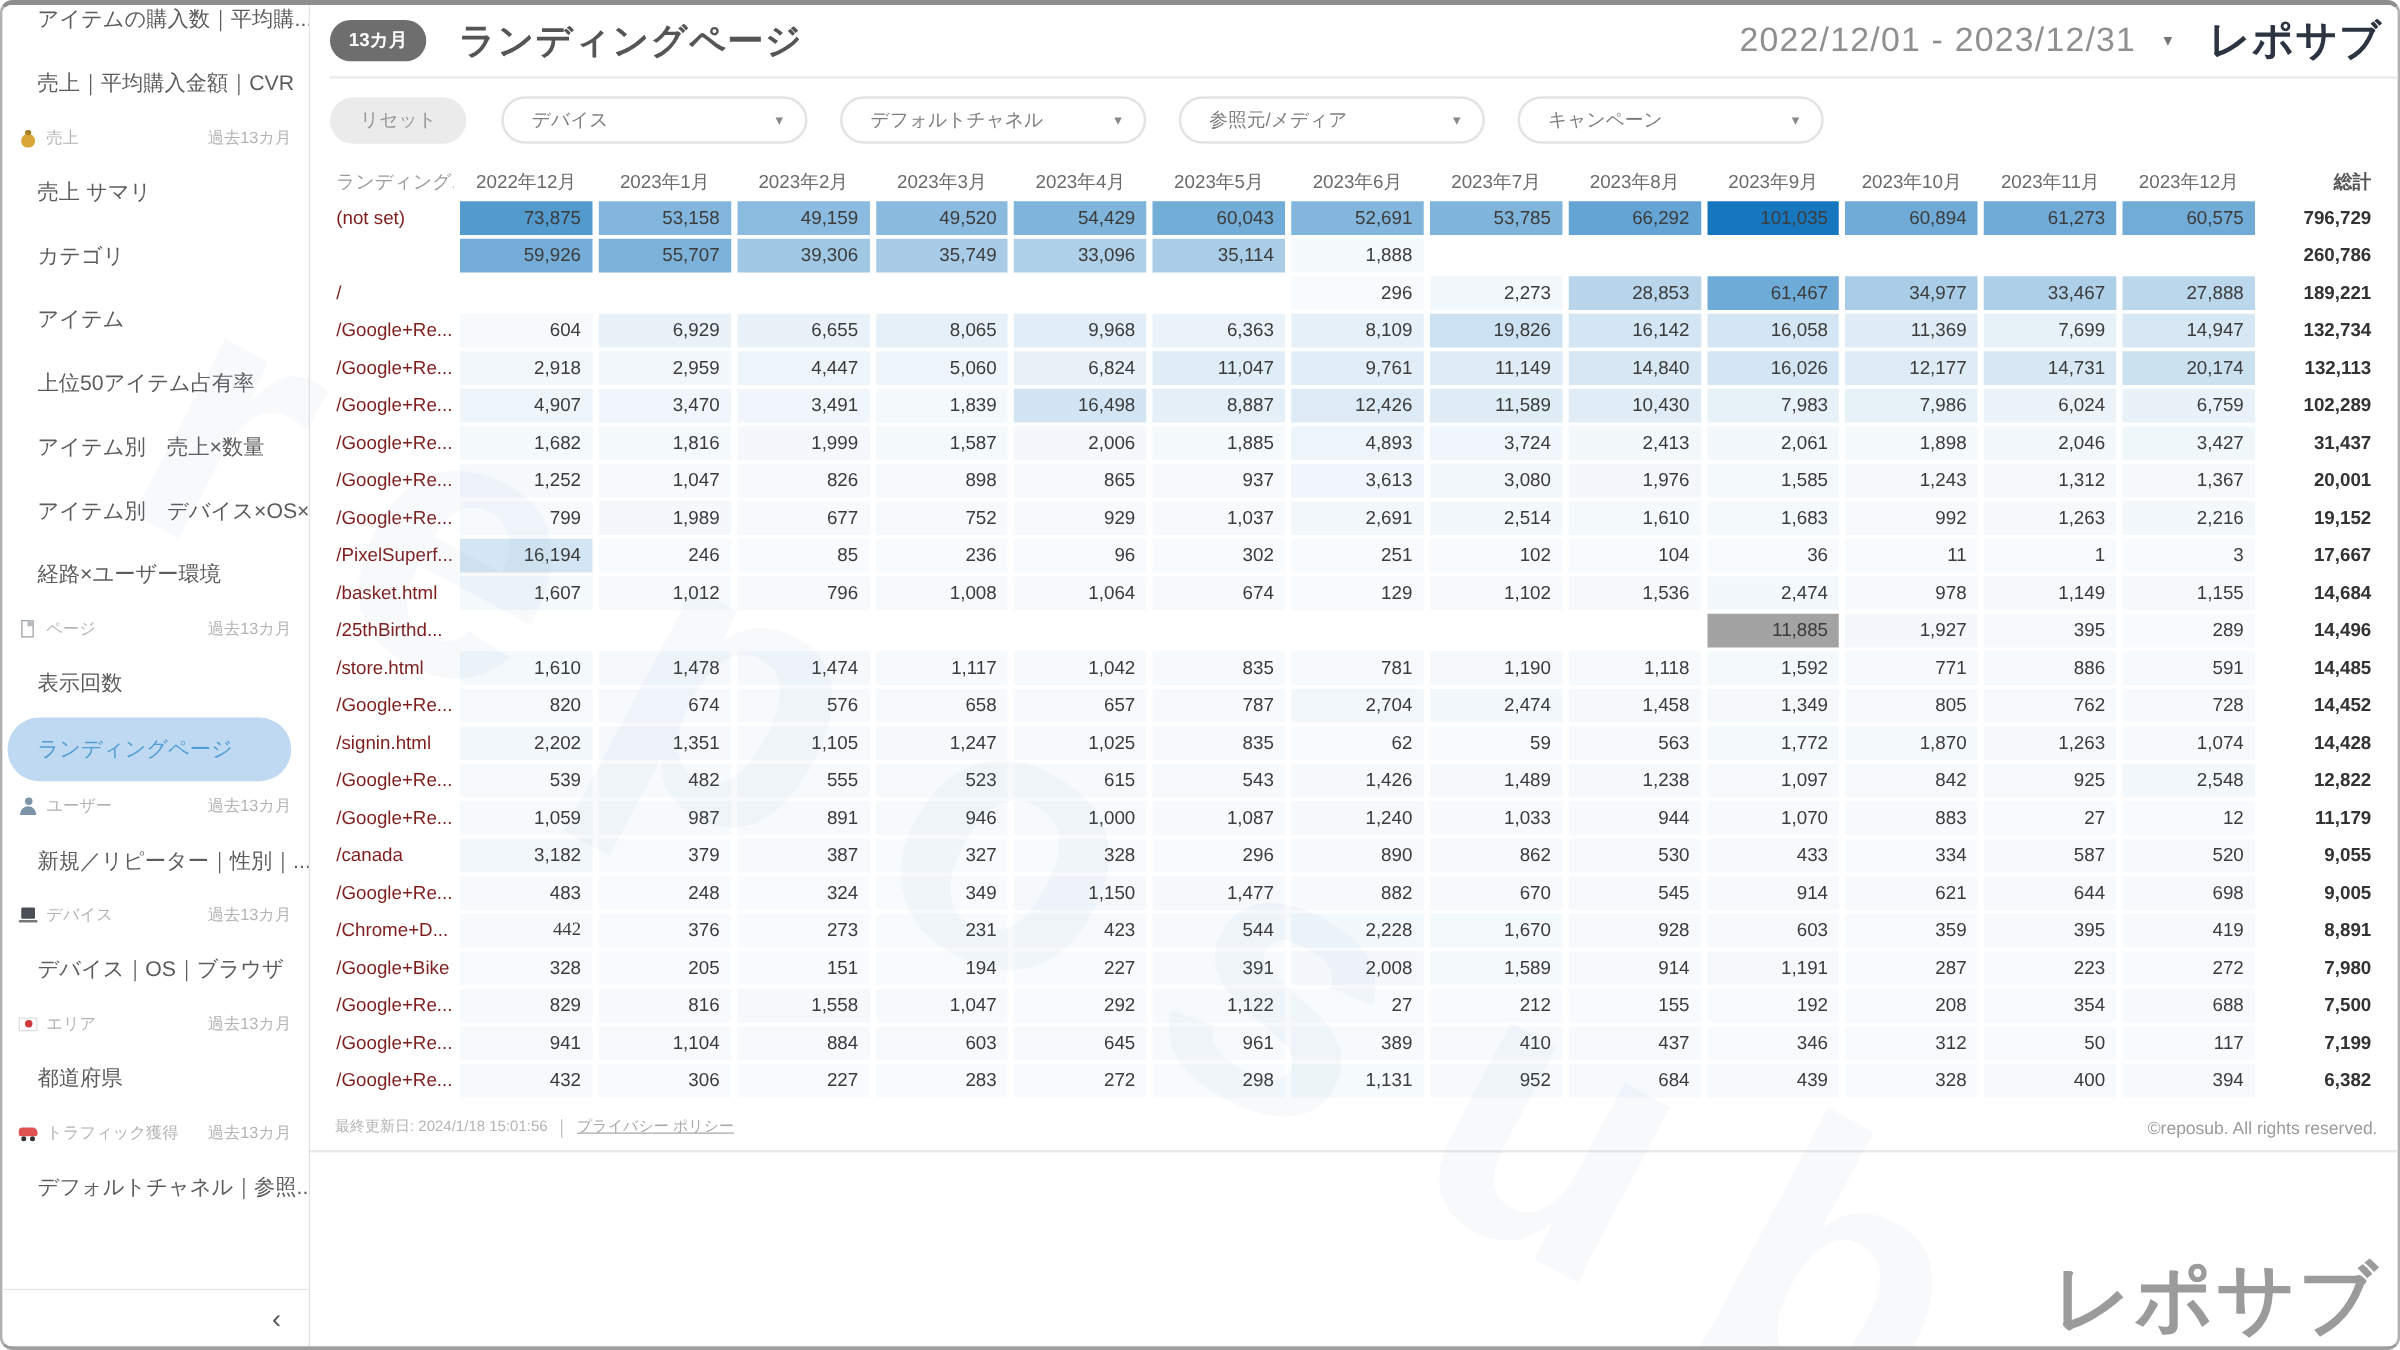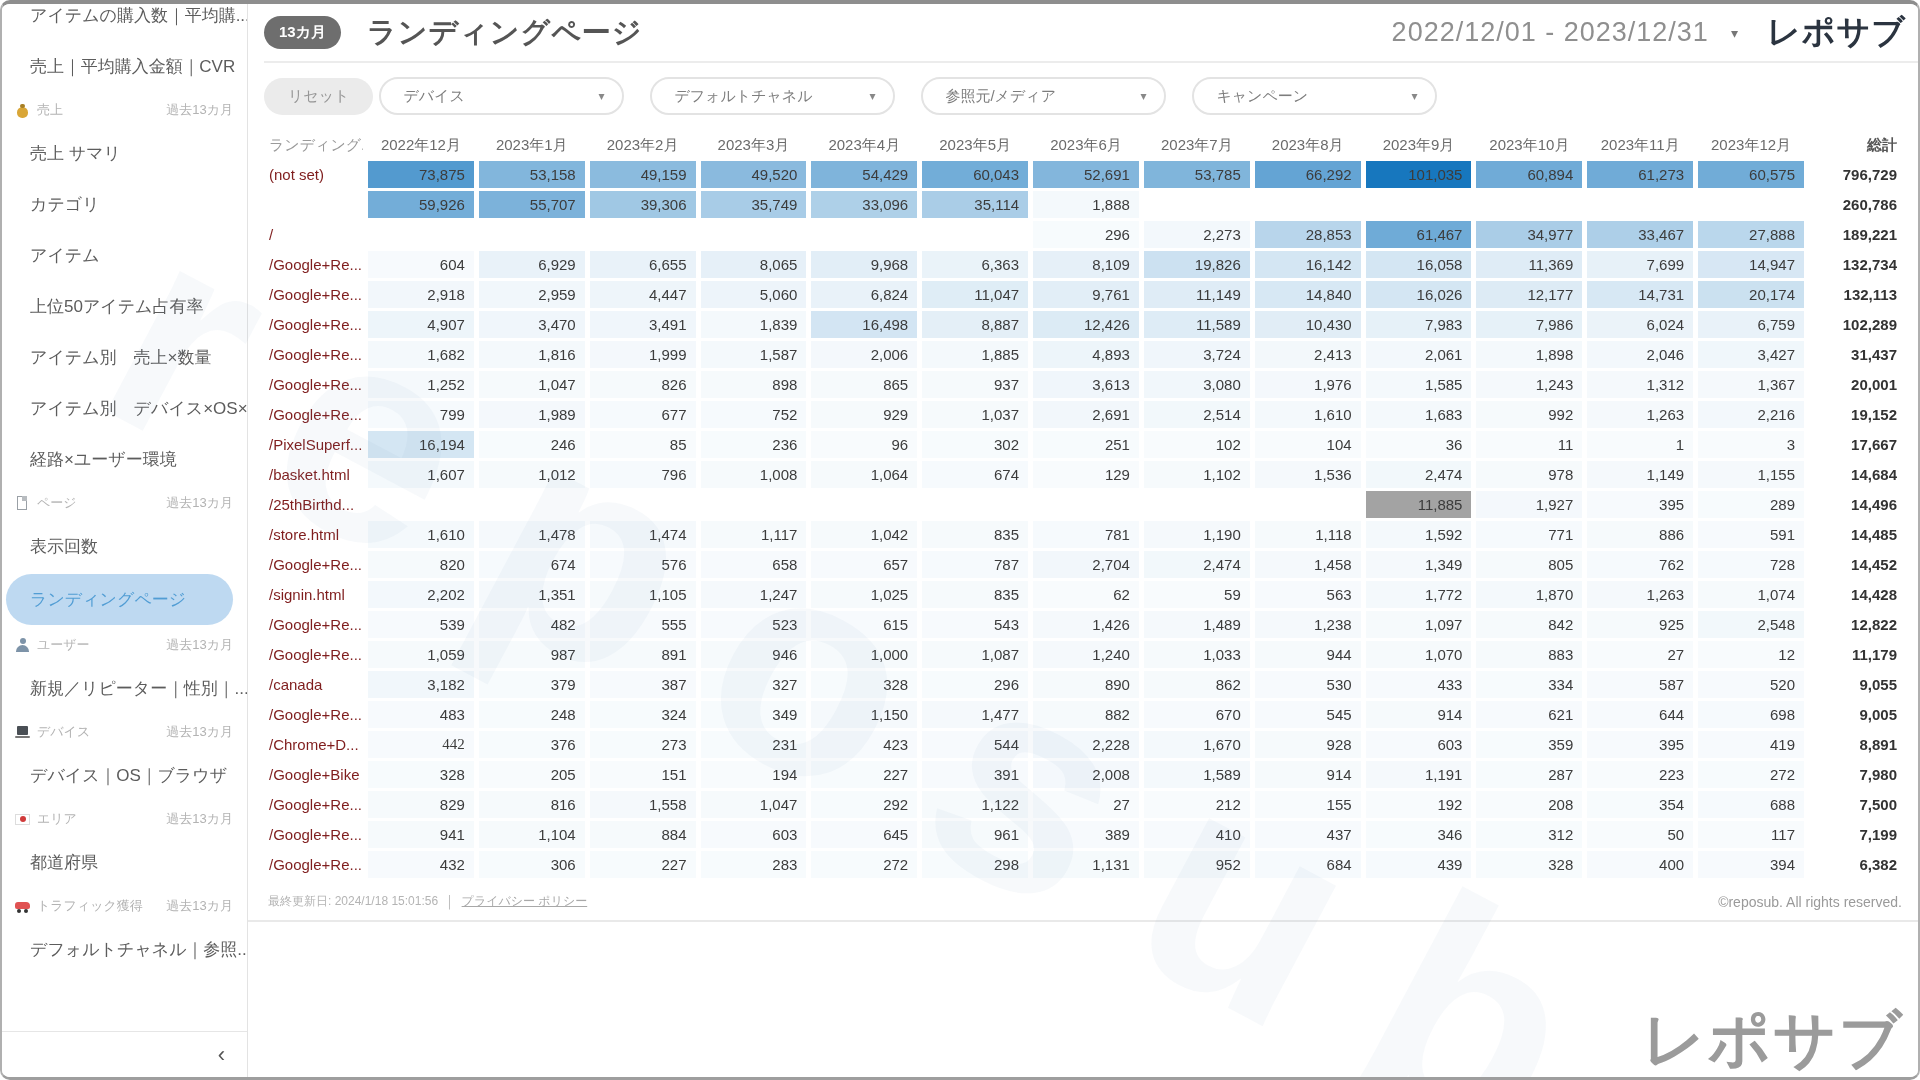--- a/index.html
+++ b/index.html
@@ -35,21 +35,21 @@
   
   .main { flex:1; display:flex; flex-direction:column; background:#fff; position:relative; }
   .main-header { display:flex; align-items:center; height:57px; padding:0 12px 0 16px; }
   .badge { background:#6e6e6e; color:#fff; font-weight:bold; font-size:15px; border-radius:17px; padding:7px 15px; }
   .title { font-size:29px; font-weight:bold; color:#555; margin-left:26px; letter-spacing:1px; }
   .date-range { margin-left:auto; display:flex; align-items:center; color:#8f8f8f; font-size:27px; letter-spacing:1px; cursor:pointer; }
   .date-range .caret { font-size:14px; color:#777; margin-left:22px; }
   .logo-top { font-size:33px; font-weight:bold; color:#2b3440; margin-left:28px; letter-spacing:1px; }
   .hdr-divider { border-top:2px solid #ececec; margin:0 0 0 16px; }
 
-  .filters { display:flex; align-items:center; gap:6px; padding:14px 0 12px 16px; }
+  .filters { display:flex; align-items:center; gap:28px; padding:14px 0 12px 16px; }
   .reset { background:#ebebeb; border:none; color:#969696; font-size:15px; border-radius:19px; height:37px; padding:0 24px; cursor:pointer; }
   .dropdowns { display:flex; gap:26px; }
   .dropdown { display:flex; align-items:center; justify-content:space-between; width:245px; height:38px; background:#fff; border:2px solid #e3e3e3; border-radius:20px; padding:0 18px 0 22px; font-size:15px; color:#7d7d7d; cursor:pointer; }
   .dd-caret { font-size:12px; color:#888; }
 
   .table-wrap { position:relative; padding:2px 12px 0 14px; }
   .watermark { position:absolute; top:30px; left:-30px; font-size:300px; font-weight:bold; color:rgba(90,130,175,0.05); transform:rotate(28deg); transform-origin:left top; letter-spacing:70px; white-space:nowrap; pointer-events:none; z-index:2; }
 
   table.report { width:100%; border-collapse:separate; border-spacing:5px 3px; table-layout:fixed; position:relative; z-index:1; }
   table.report th { font-weight:normal; font-size:15px; color:#6b6b6b; text-align:center; height:26px; white-space:nowrap; overflow:hidden; }

